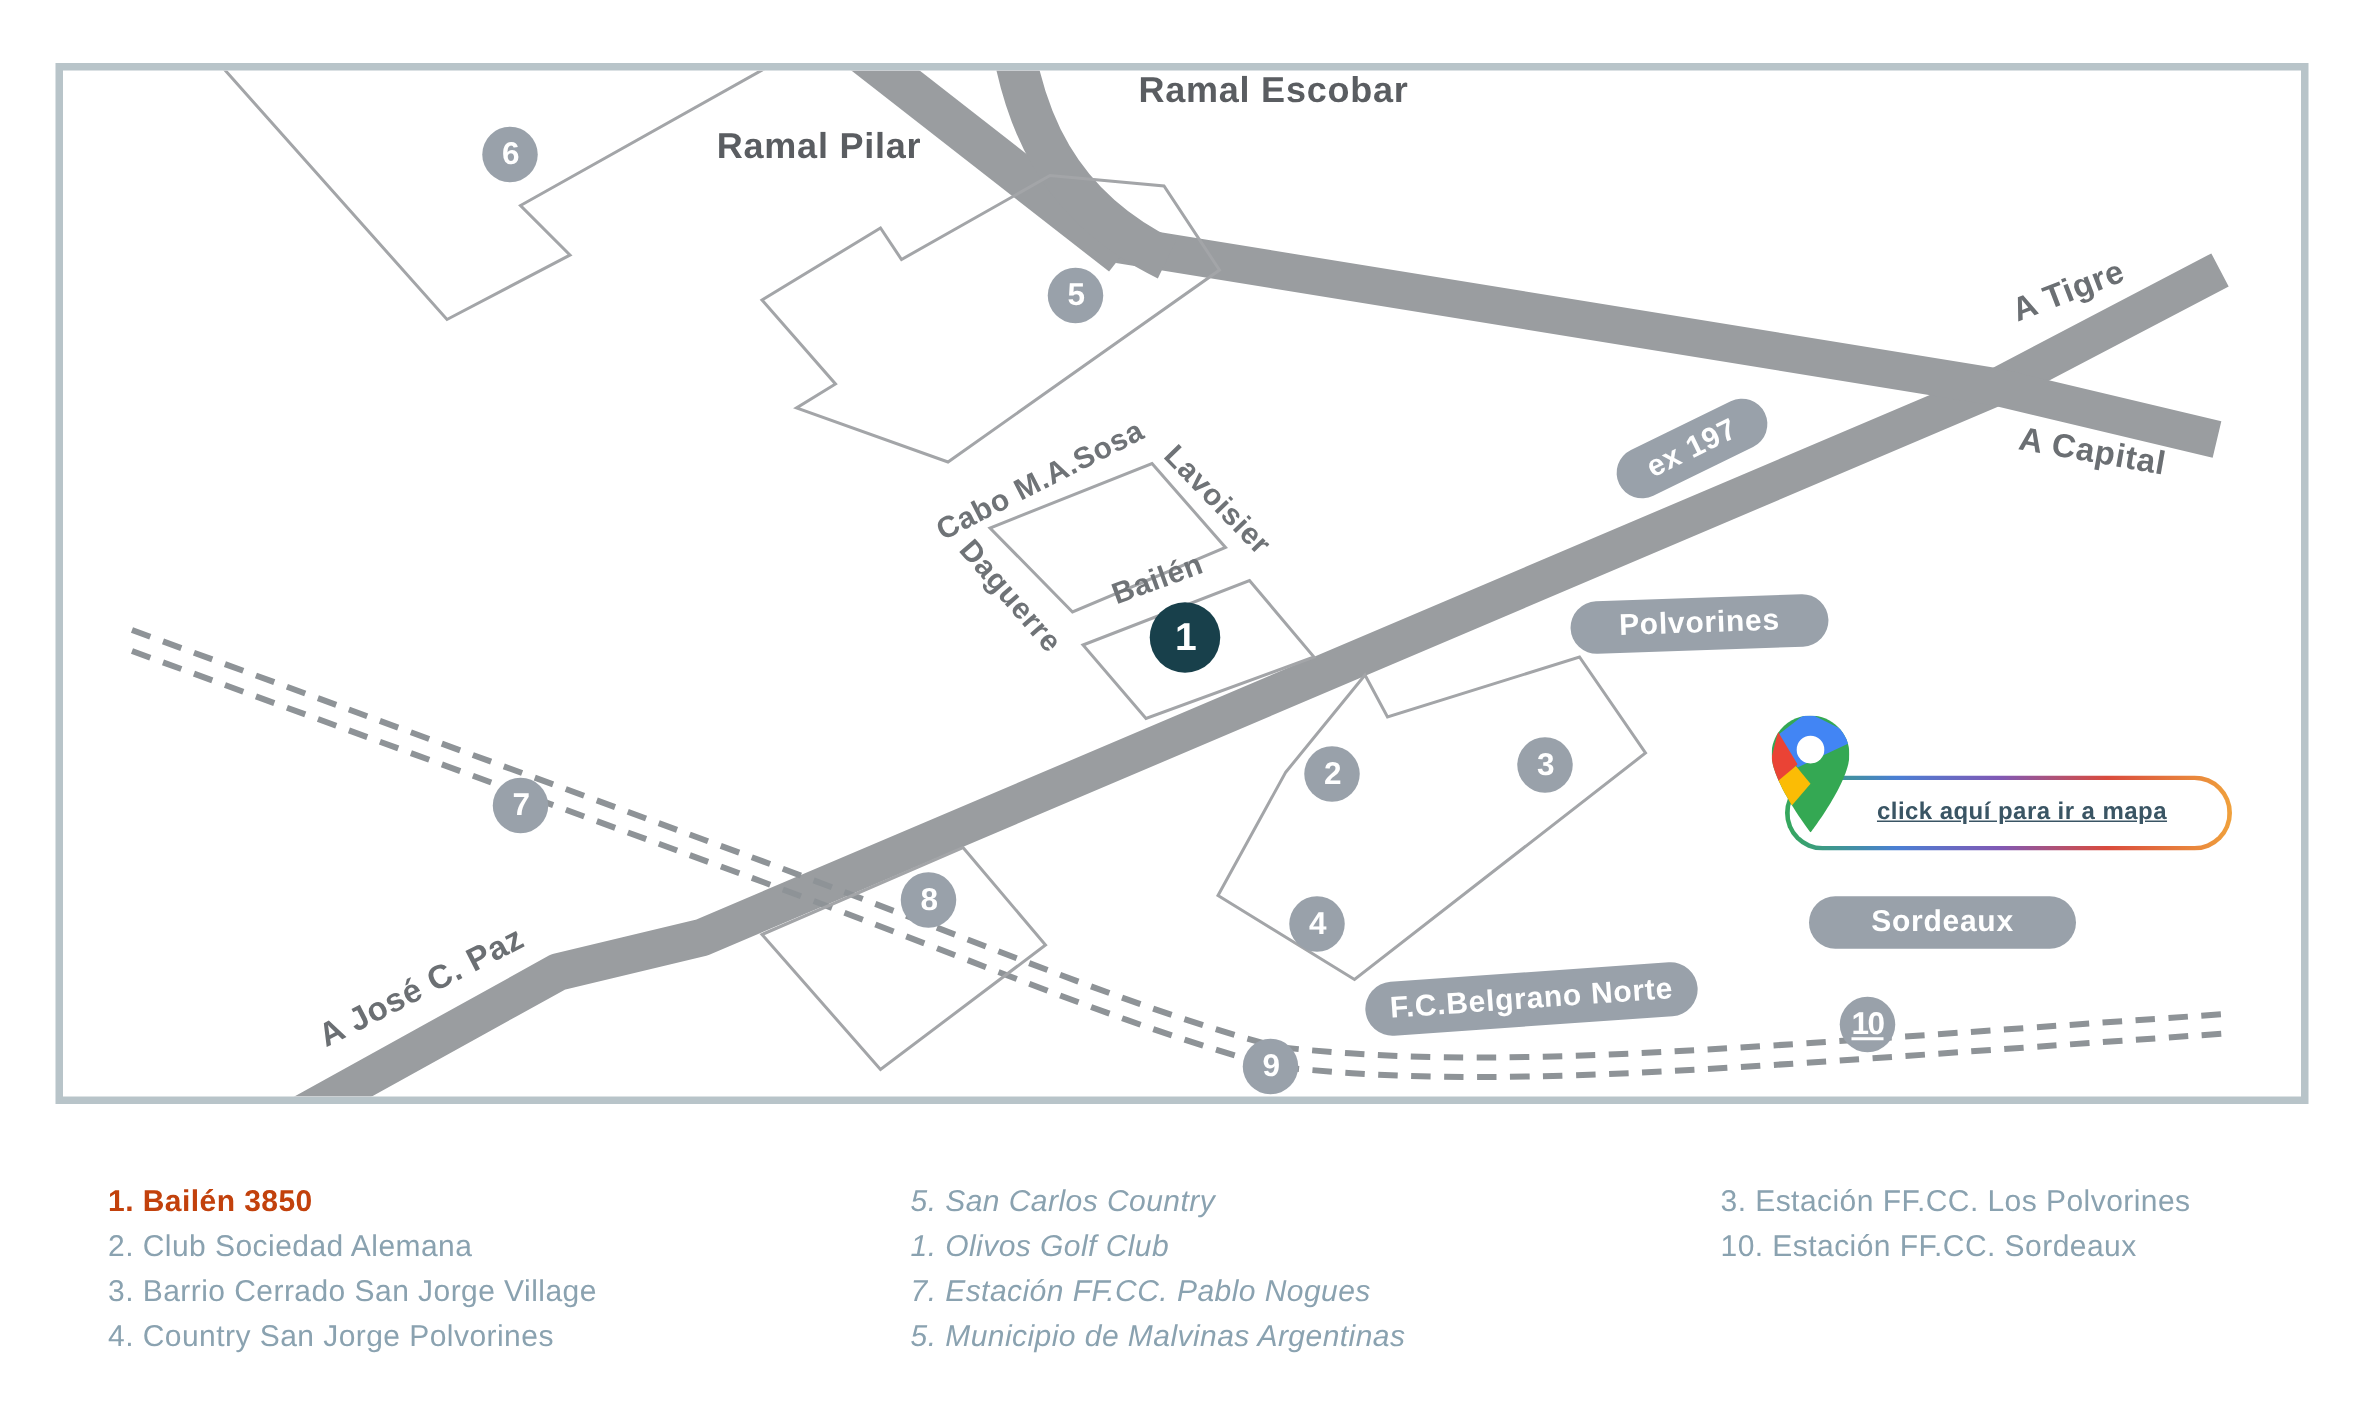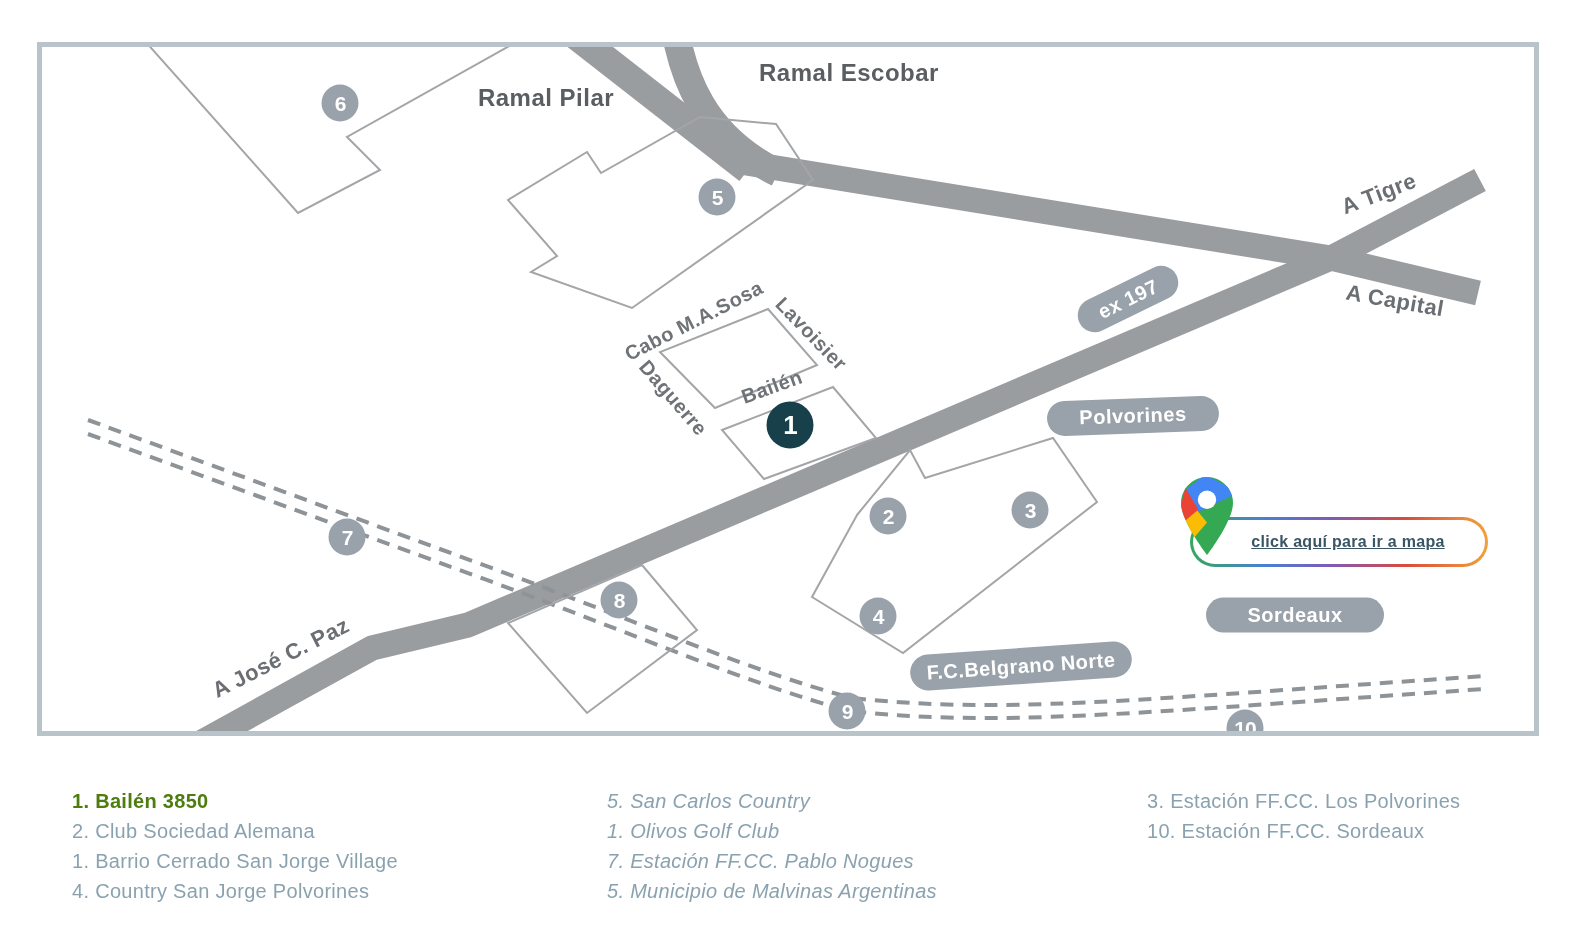--- a/index.html
+++ b/index.html
@@ -37,21 +37,21 @@
             display:flex;align-items:center;justify-content:center;cursor:pointer;}
   .cta-label{color:#3a5564;font-size:16px;font-weight:bold;letter-spacing:.3px;padding-left:18px;text-decoration:underline;}
   .cta-pin{position:absolute;left:1139px;top:430px;width:52px;height:78px;}
 
   
   .legend-col{position:absolute;top:786px;}
   .legend-col-1{left:72px;}
   .legend-col-2{left:607px;font-style:italic;}
   .legend-col-3{left:1147px;}
   .legend-item{font-size:20px;line-height:30px;color:#8aa2b0;letter-spacing:.3px;}
-  .legend-item--primary{color:#4d7c0f;font-weight:bold;}
+  .legend-item--primary{color:#c2410c;font-weight:bold;}
 </style>
 </head>
 <body>
 
 <div class="page">
 
   <div class="map-frame">
 
     <svg class="map-art" viewBox="42 47 1492 684">
 
@@ -65,21 +65,21 @@
 
       <path d="M144,40 L298,213 L380,170 L347,137 L520,40" stroke="#a3a5a8" stroke-width="2" fill="none"></path>
       <path d="M508,200 L587,152 L601,173 L700,117 L776,124 L813,180 L632,308 L531,272 L557,256 Z" stroke="#a3a5a8" stroke-width="2" fill="none"></path>
       <path d="M768,309 L817,365 L715,408 L660,352 Z" stroke="#a3a5a8" stroke-width="2" fill="none"></path>
       <path d="M722,430 L833,387 L876,438 L764,479 Z" stroke="#a3a5a8" stroke-width="2" fill="none"></path>
       <path d="M857,515 L910,450 L925,478 L1053,438 L1097,502 L903,653 L812,597 Z" stroke="#a3a5a8" stroke-width="2" fill="none"></path>
       <path d="M642,565 L697,630 L587,713 L508,623 Z" stroke="#a3a5a8" stroke-width="2" fill="none"></path>
     </svg>
 
     <div class="map-label lbl-road" style="left:504px;top:51px;">Ramal Pilar</div>
-    <div class="map-label lbl-road" style="left:807px;top:26px;">Ramal Escobar</div>
+    <div class="map-label lbl-road" style="left:807px;top:14px;">Ramal Escobar</div>
     <div class="map-label lbl-hwy" style="left:1337px;top:147px;transform:translate(-50%,-50%) rotate(-21deg);">A Tigre</div>
     <div class="map-label lbl-hwy" style="left:1353px;top:254px;transform:translate(-50%,-50%) rotate(10deg);">A Capital</div>
     <div class="map-label lbl-hwy" style="left:239px;top:611px;transform:translate(-50%,-50%) rotate(-27deg);">A José C. Paz</div>
 
     <div class="map-label lbl-street" style="left:652px;top:274px;transform:translate(-50%,-50%) rotate(-27deg);">Cabo M.A.Sosa</div>
     <div class="map-label lbl-street" style="left:769px;top:287px;transform:translate(-50%,-50%) rotate(46deg);">Lavoisier</div>
     <div class="map-label lbl-street" style="left:631px;top:351px;transform:translate(-50%,-50%) rotate(49deg);">Daguerre</div>
     <div class="map-label lbl-street" style="left:730px;top:340px;transform:translate(-50%,-50%) rotate(-20deg);">Bailén</div>
 
     <div class="badge" style="left:1086px;top:252px;width:108px;height:34px;transform:translate(-50%,-50%) rotate(-26deg);">ex 197</div>
@@ -89,21 +89,21 @@
 
     <div class="marker marker--primary" style="left:748px;top:378px;">1</div>
     <div class="marker" style="left:846px;top:469px;">2</div>
     <div class="marker" style="left:988px;top:463px;">3</div>
     <div class="marker" style="left:836px;top:569px;">4</div>
     <div class="marker" style="left:675px;top:150px;">5</div>
     <div class="marker" style="left:298px;top:56px;">6</div>
     <div class="marker" style="left:305px;top:490px;">7</div>
     <div class="marker" style="left:577px;top:553px;">8</div>
     <div class="marker" style="left:805px;top:664px;">9</div>
-    <div class="marker" style="left:1203px;top:681px;">10</div>
+    <div class="marker" style="left:1203px;top:636px;text-decoration:underline;">10</div>
 
     <div class="cta-pill">
       <span class="cta-label">click aquí para ir a mapa</span>
     </div>
     <svg class="cta-pin" viewBox="0 0 48 72">
       <defs>
         <clipPath id="pinclip">
           <path d="M24,0 C10.8,0 0,10.8 0,24 C0,41 24,72 24,72 C24,72 48,41 48,24 C48,10.8 37.2,0 24,0 Z"></path>
         </clipPath>
       </defs>
@@ -113,21 +113,21 @@
         <polygon points="-2,34 4,10 16,30 4,42" fill="#ea4335"></polygon>
         <polygon points="2,42 15,31 24,42 12,56" fill="#fbbc05"></polygon>
         <circle cx="24" cy="21" r="8.5" fill="#ffffff"></circle>
       </g>
     </svg>
   </div>
 
   <div class="legend-col legend-col-1">
     <div class="legend-item legend-item--primary">1. Bailén 3850</div>
     <div class="legend-item">2. Club Sociedad Alemana</div>
-    <div class="legend-item">1. Barrio Cerrado San Jorge Village</div>
+    <div class="legend-item">3. Barrio Cerrado San Jorge Village</div>
     <div class="legend-item">4. Country San Jorge Polvorines</div>
   </div>
   <div class="legend-col legend-col-2">
     <div class="legend-item">5. San Carlos Country</div>
     <div class="legend-item">1. Olivos Golf Club</div>
     <div class="legend-item">7. Estación FF.CC. Pablo Nogues</div>
     <div class="legend-item">5. Municipio de Malvinas Argentinas</div>
   </div>
   <div class="legend-col legend-col-3">
     <div class="legend-item">3. Estación FF.CC. Los Polvorines</div>

